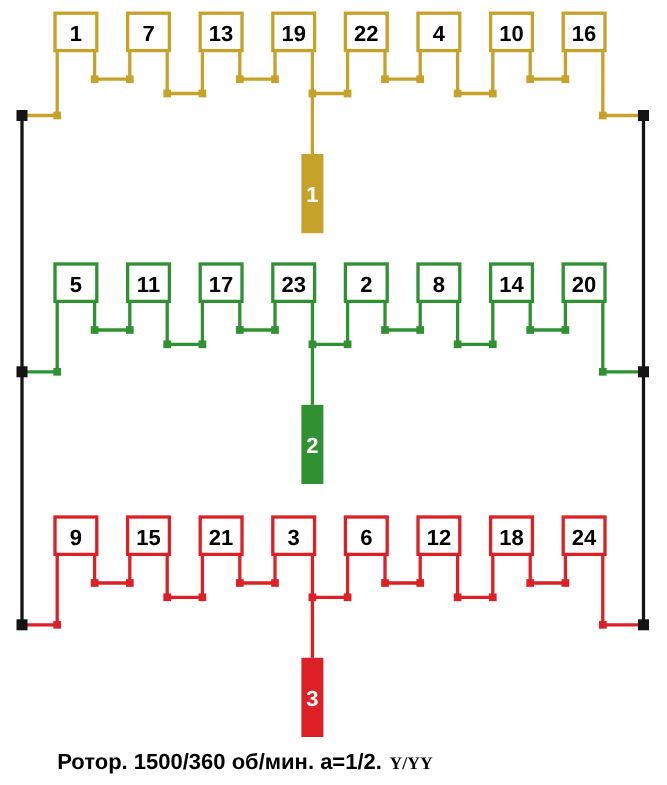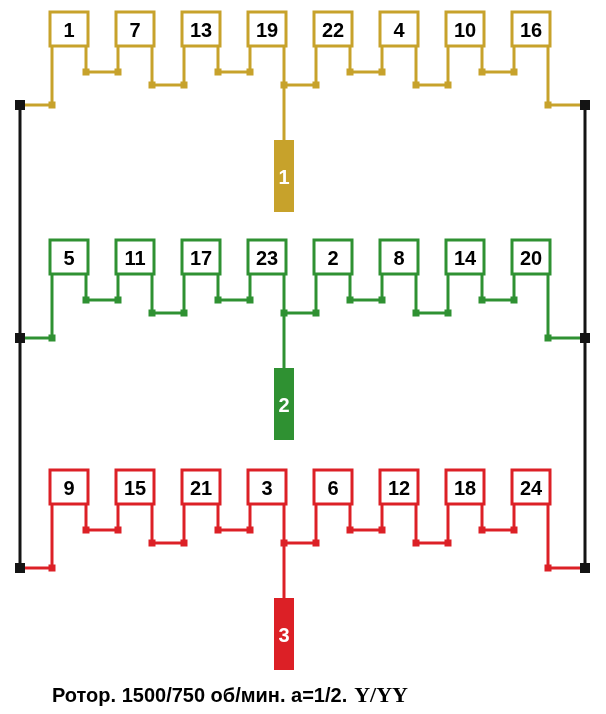--- a/index.html
+++ b/index.html
@@ -17,21 +17,21 @@
     left: 52px;
     top: 682px;
     font-weight: bold;
     font-size: 20px;
     color: #000000;
     white-space: nowrap;
     font-family: "Liberation Sans", "DejaVu Sans", sans-serif;
   }
   .caption .suffix {
     font-family: "Liberation Serif", "DejaVu Serif", serif;
-    font-size: 22px;
+    font-size: 16px;
     margin-left: 7px;
   }
 </style>
 </head>
 <body>
 
 <div class="stage">
   <svg id="diagram-svg" width="606" height="714" viewBox="0 0 606 714" xmlns="http://www.w3.org/2000/svg">
       <line x1="20" y1="105" x2="20" y2="568" stroke="#141414" stroke-width="3"></line>
       <line x1="585" y1="105" x2="585" y2="568" stroke="#141414" stroke-width="3"></line>
@@ -216,15 +216,15 @@
       <rect x="274" y="598" width="20" height="72" fill="#DC2026"></rect>
       <text x="284" y="642" text-anchor="middle" font-size="20" fill="#FFFFFF" font-weight="bold" font-family="&quot;Liberation Sans&quot;,&quot;DejaVu Sans&quot;,sans-serif">3</text>
       <line x1="20" y1="568" x2="52" y2="568" stroke="#DC2026" stroke-width="3"></line>
       <rect x="48.5" y="564.5" width="7" height="7" fill="#DC2026"></rect>
       <rect x="15" y="563" width="10" height="10" fill="#141414"></rect>
       <line x1="548" y1="568" x2="585" y2="568" stroke="#DC2026" stroke-width="3"></line>
       <rect x="544.5" y="564.5" width="7" height="7" fill="#DC2026"></rect>
       <rect x="580" y="563" width="10" height="10" fill="#141414"></rect>
     </svg>
   <div class="caption">
-    <span>Ротор. 1500/750 об/мин. a=1/2.</span><span class="suffix">Y/YY</span>
+    <span>Ротор. 1500/360 об/мин. a=1/2.</span><span class="suffix">Y/YY</span>
   </div>
 </div>
 
 </body></html>

